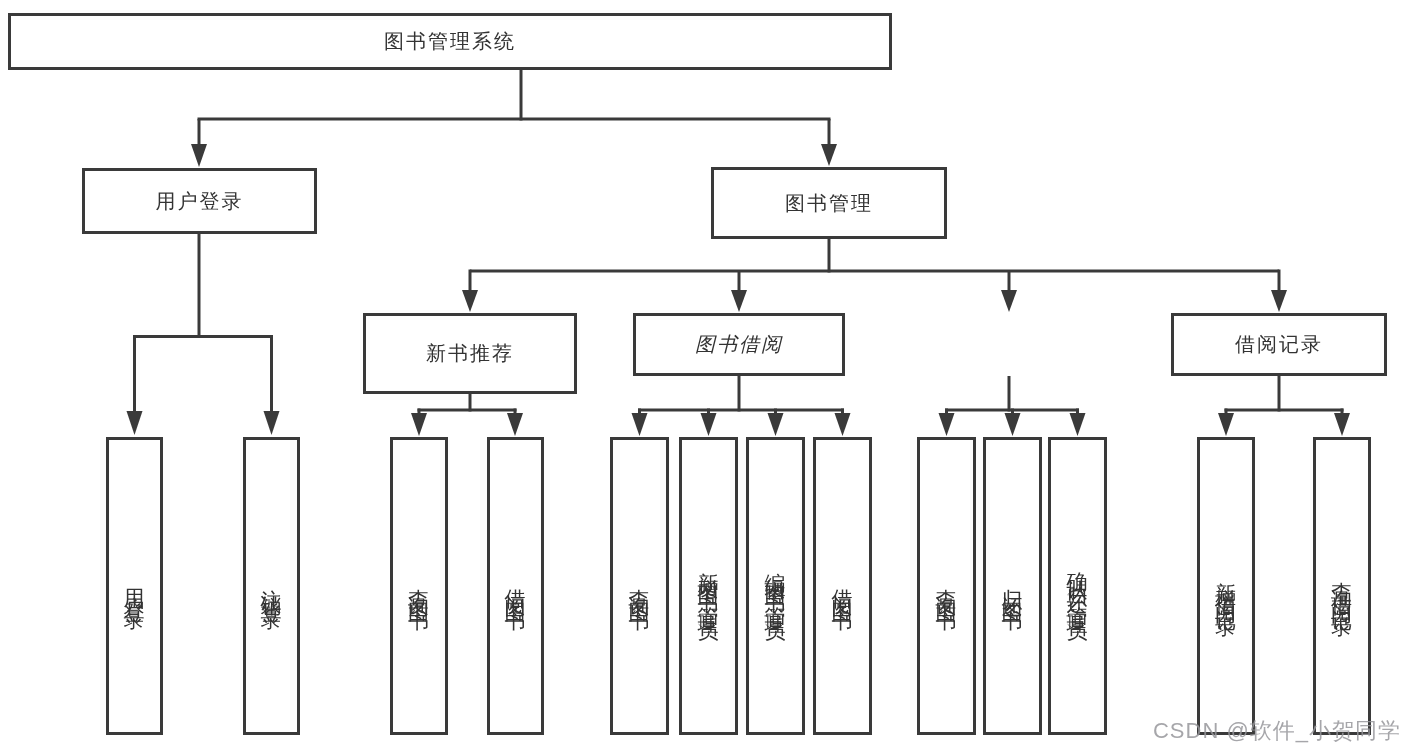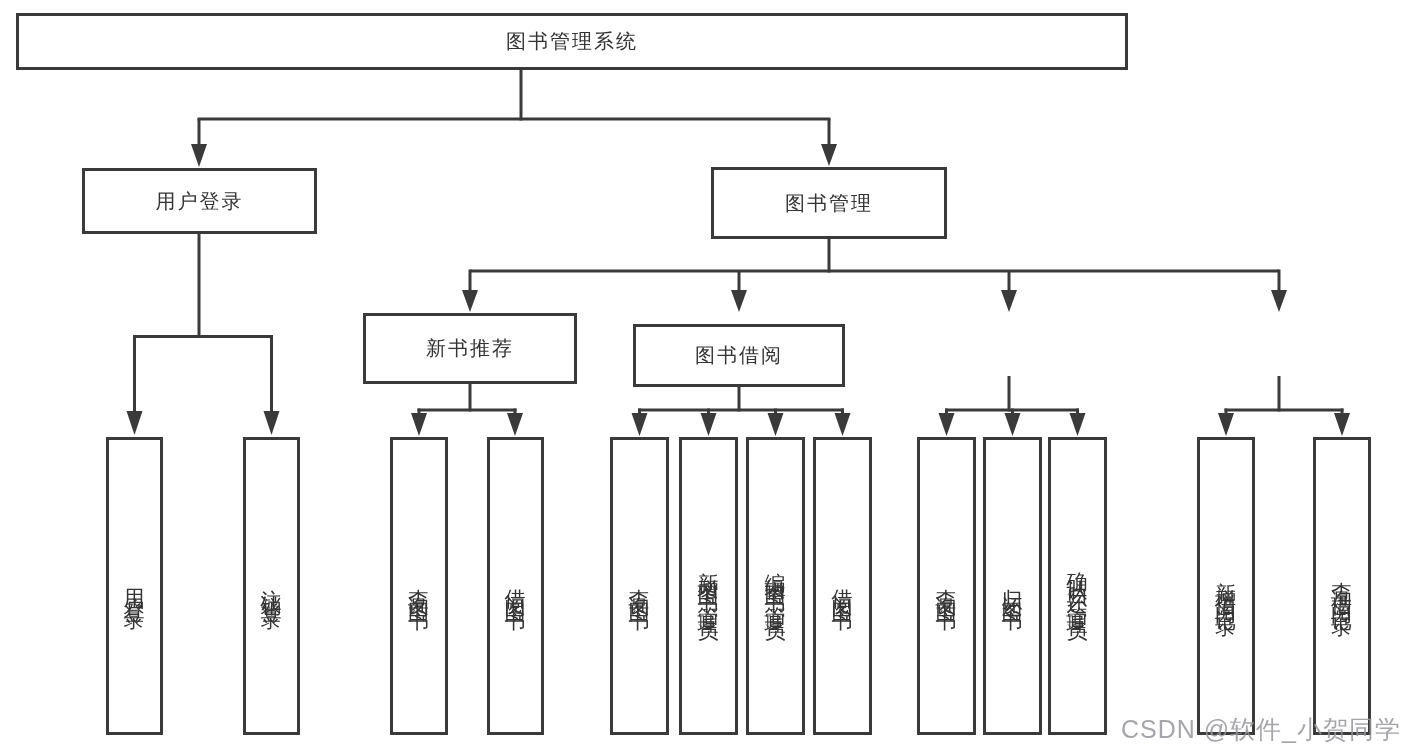--- a/index.html
+++ b/index.html
@@ -38,21 +38,21 @@
     font-size: 21px;
     letter-spacing: 7px;
     white-space: normal;
     line-height: 1;
   }
   .watermark {
     position: absolute;
     right: 4px;
     bottom: 1px;
     z-index: 3;
-    font-size: 25px;
+    font-size: 22px;
     color: rgba(150, 150, 155, 0.85);
     letter-spacing: 1px;
     text-align: right;
   }
   line { stroke: #3a3a3a; stroke-width: 3; }
   polygon { fill: #3a3a3a; }
 </style>
 </head>
 <body>
 
@@ -113,36 +113,39 @@
     <polygon points="1069.5,413 1085.5,413 1077.5,436"></polygon>
 
     <line x1="1279" y1="376" x2="1279" y2="411.5"></line>
     <line x1="1224.5" y1="410" x2="1343.5" y2="410"></line>
     <line x1="1226" y1="408.5" x2="1226" y2="415"></line>
     <polygon points="1218,413 1234,413 1226,436"></polygon>
     <line x1="1342" y1="408.5" x2="1342" y2="415"></line>
     <polygon points="1334,413 1350,413 1342,436"></polygon>
   </svg>
 
-  <div class="node" style="left:16px; top:13px; width:1112px; height:57px;text-align:center;">
+  <div class="node" style="left:8px; top:13px; width:884px; height:57px;text-align:center;">
     <span class="label">图书管理系统</span>
   </div>
 
   <div class="node" style="left:82px; top:168px; width:235px; height:66px;">
     <span class="label">用户登录</span>
   </div>
   <div class="node" style="left:711px; top:167px; width:236px; height:72px;">
     <span class="label">图书管理</span>
   </div>
 
-  <div class="node" style="left:363px; top:313px; width:214px; height:71px;">
+  <div class="node" style="left:363px; top:313px; width:214px; height:81px;">
     <span class="label">新书推荐</span>
   </div>
-  <div class="node" style="left:633px; top:324px; width:212px; height:63px;">
+  <div class="node" style="left:633px; top:313px; width:212px; height:63px;font-style:italic;">
     <span class="label">图书借阅</span>
+  </div>
+  <div class="node" style="left:1171px; top:313px; width:216px; height:63px;">
+    <span class="label">借阅记录</span>
   </div>
 
   <div class="node vnode" style="left:106px; top:437px; width:57px; height:298px;">
     <span class="label">用户登录</span>
   </div>
   <div class="node vnode" style="left:243px; top:437px; width:57px; height:298px;">
     <span class="label">注销登录</span>
   </div>
 
   <div class="node vnode" style="left:390px; top:437px; width:58px; height:298px;">

